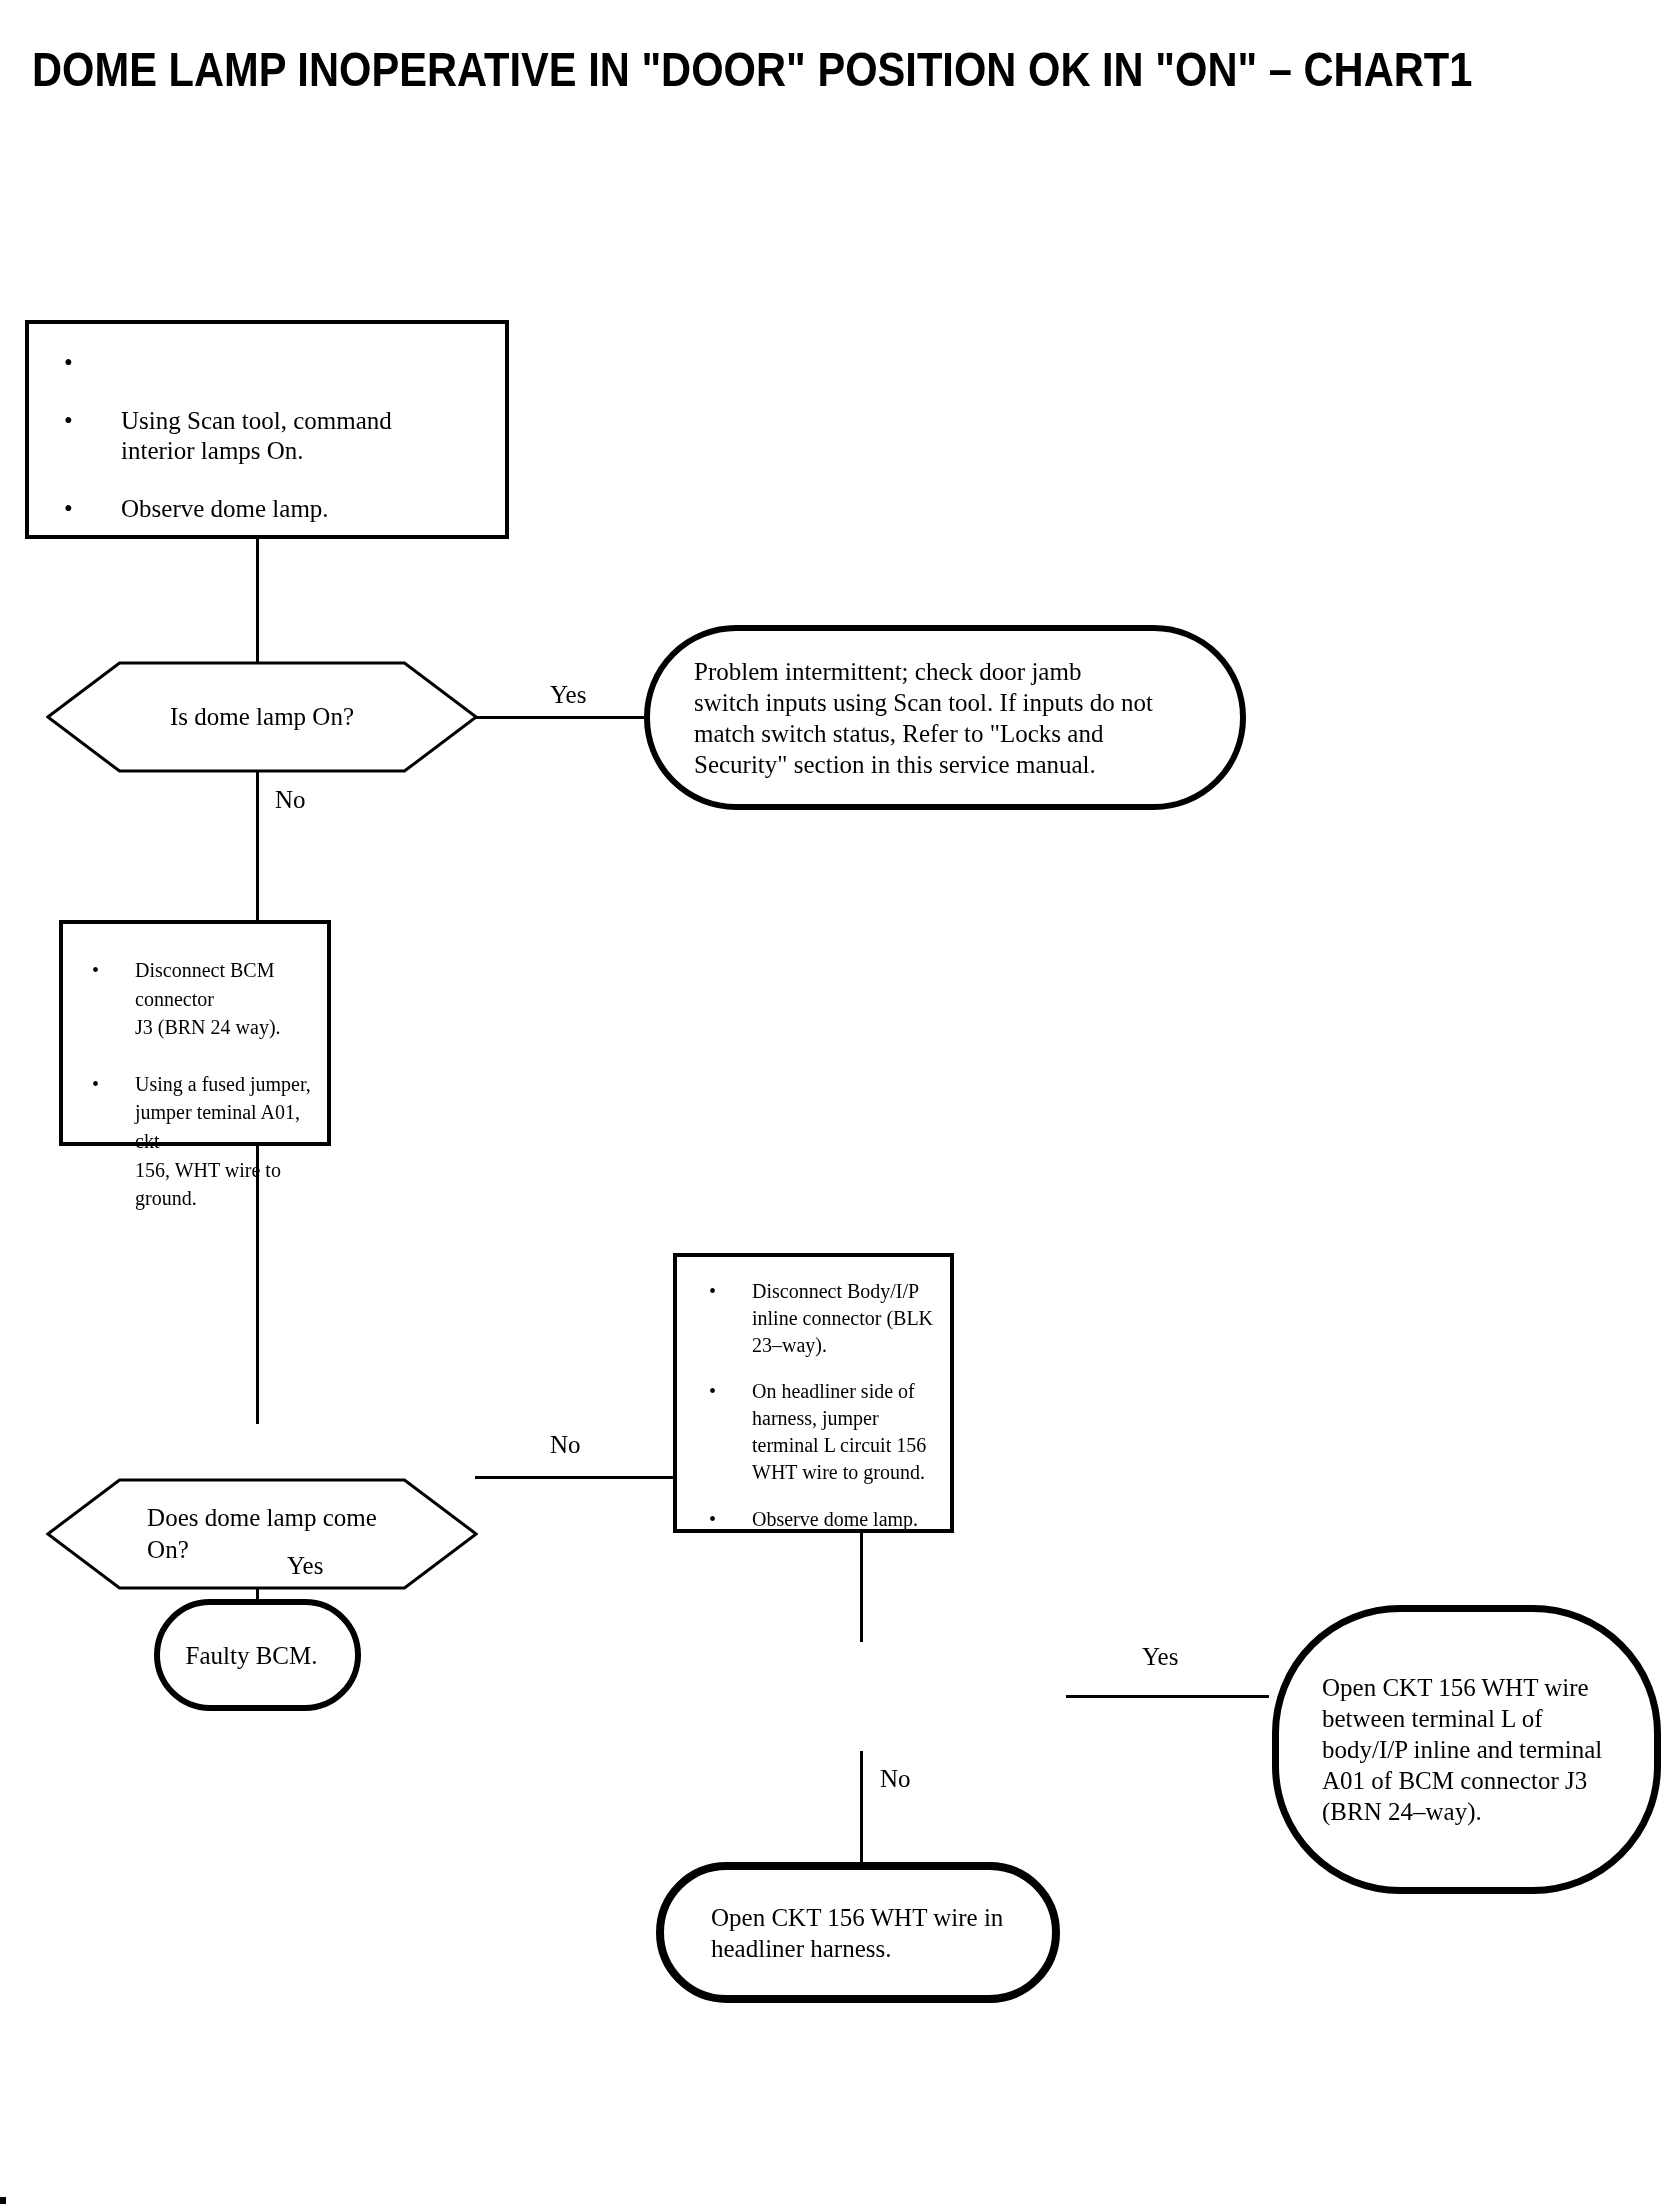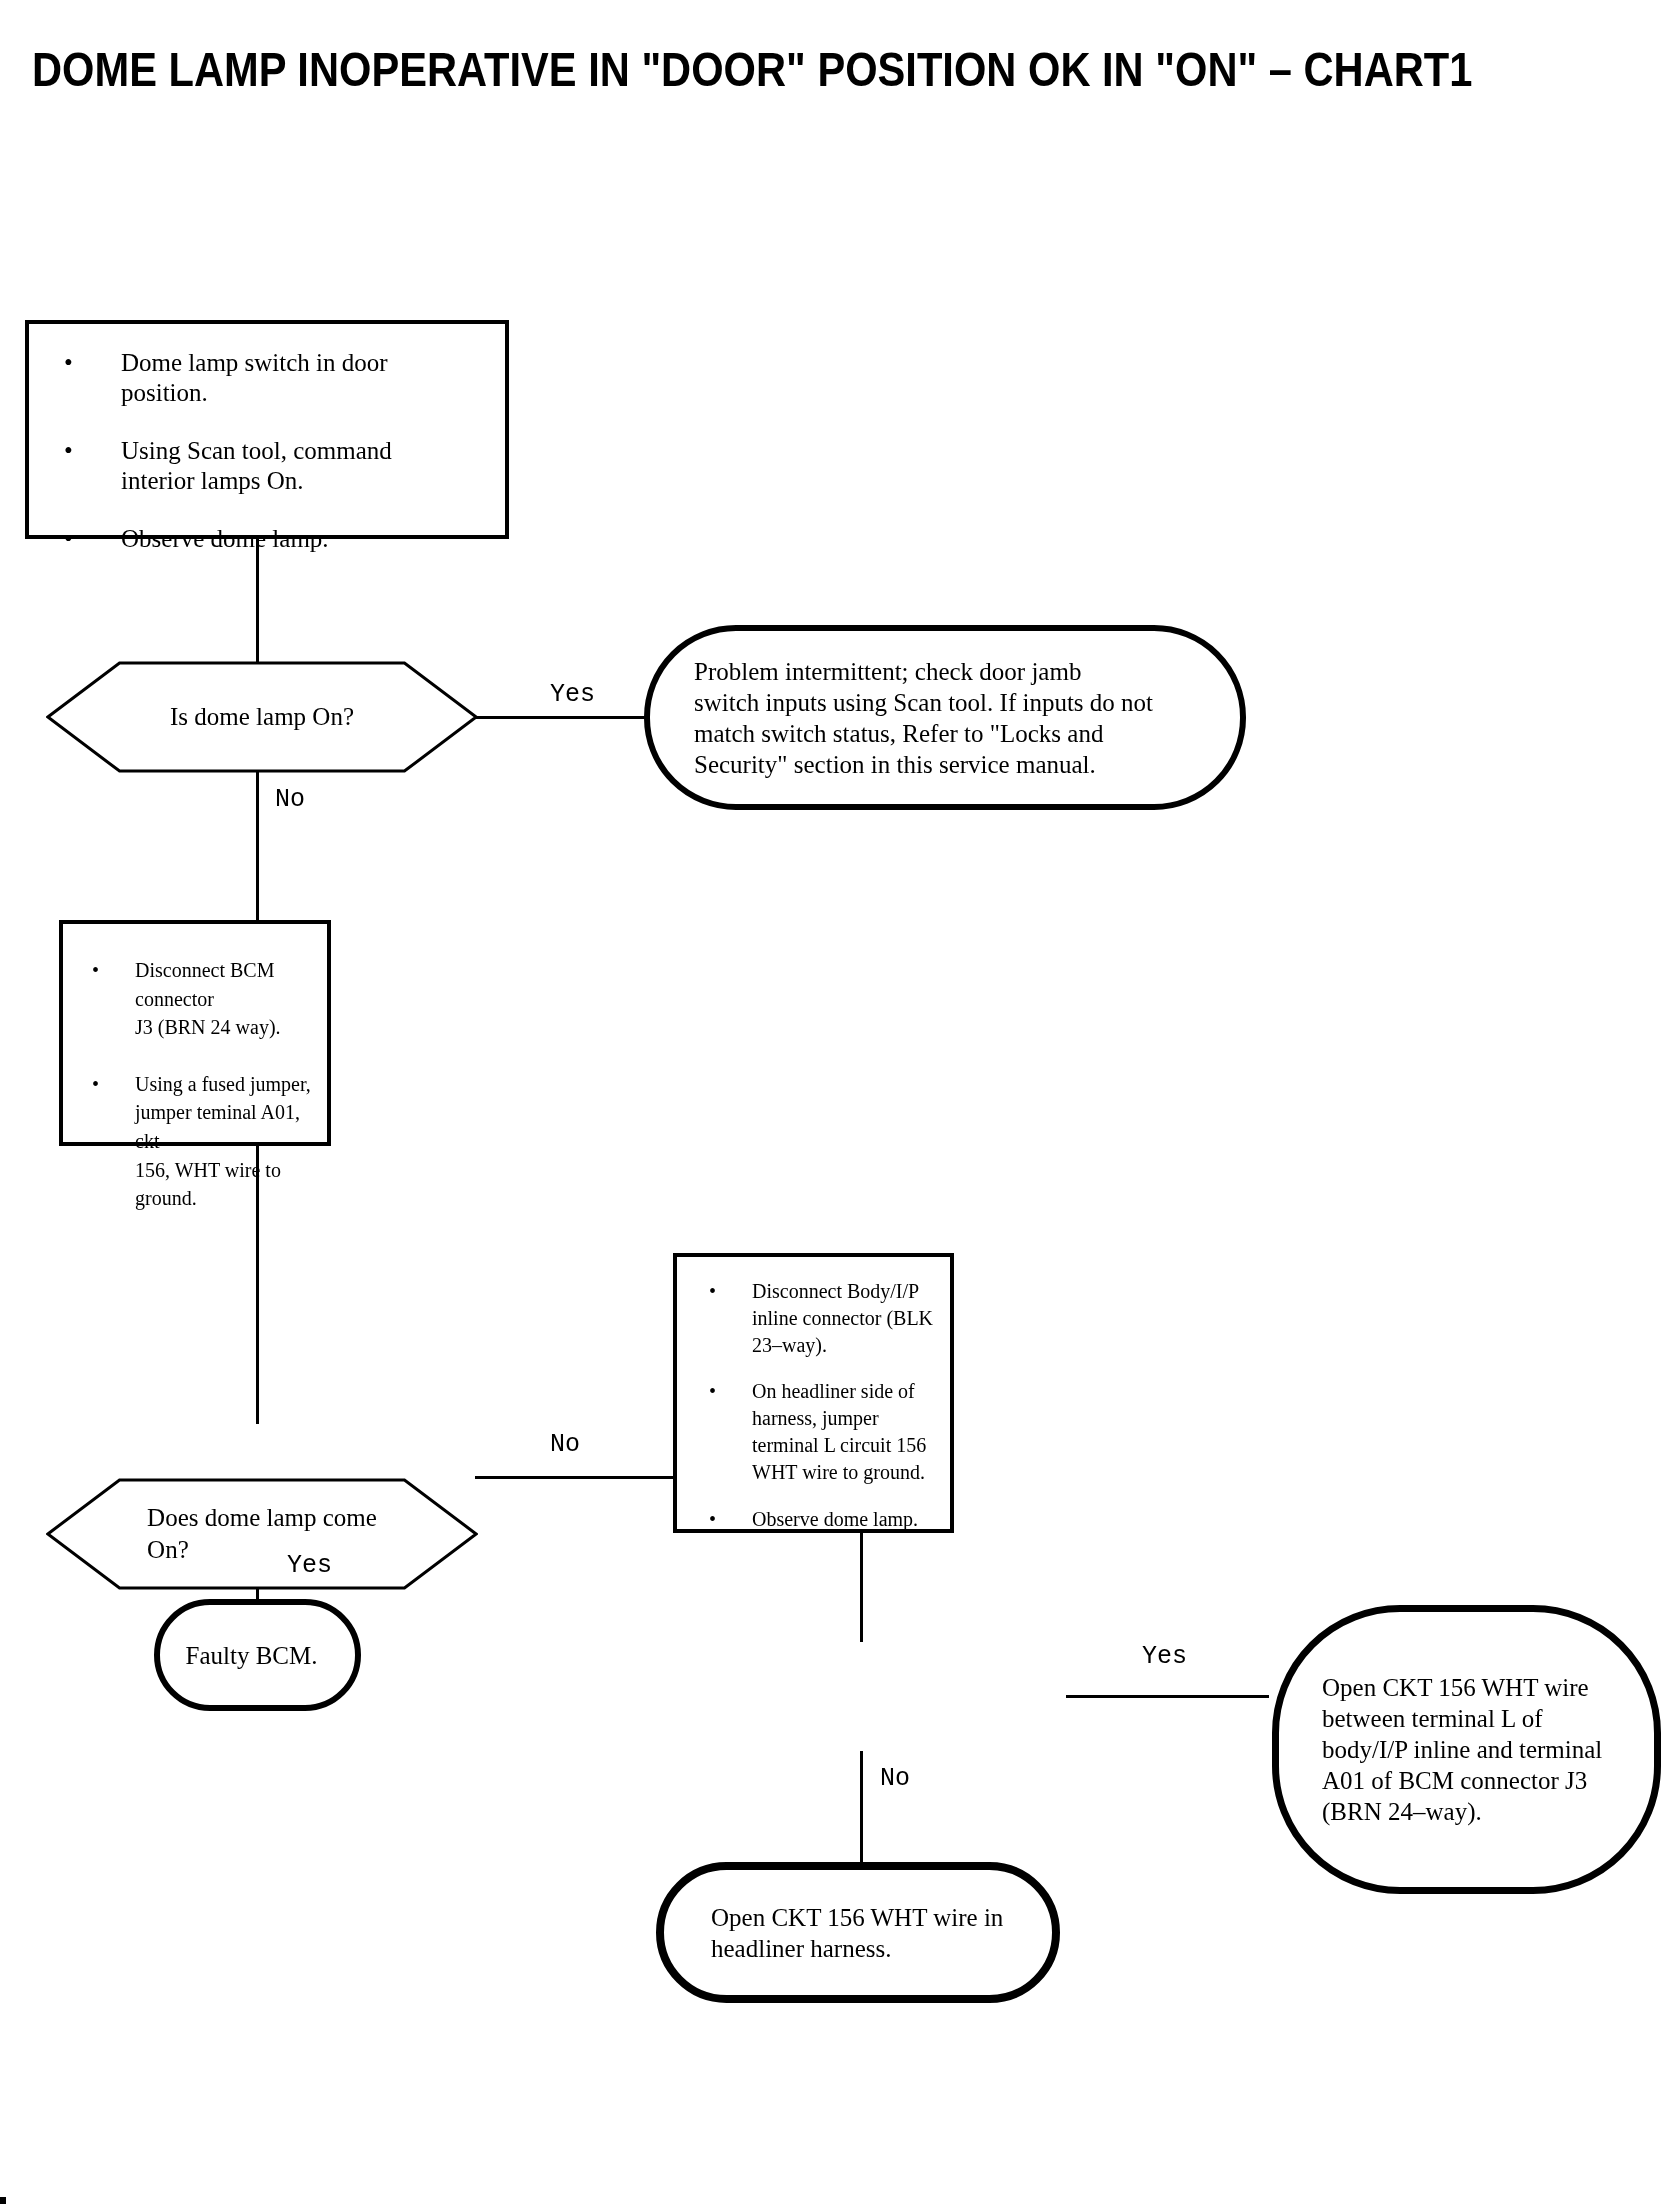--- a/index.html
+++ b/index.html
@@ -45,35 +45,33 @@
     display:flex;align-items:center;justify-content:center;
     font-size:25px;line-height:32px;text-align:left;
   }
   
   .stadtxt{
     position:absolute;left:0;top:0;width:100%;height:100%;
     display:flex;align-items:center;
     font-size:25px;line-height:31px;text-align:left;
   }
   .conn{position:absolute;background:#000;}
-  .edge-label{position:absolute;font-size:25px;line-height:29px;font-family:Liberation Mono, monospace;}
+  .edge-label{position:absolute;font-size:25px;line-height:29px;}
   .artifact{position:absolute;background:#000;}
 </style>
 </head>
 <body>
 
 <div class="canvas">
 
   <div class="title">DOME LAMP INOPERATIVE IN "DOOR" POSITION OK IN "ON" – CHART1</div>
 
   <div class="node rect box1" style="left:25px;top:320px;width:484px;height:219px;">
     <div class="brow">
       <span class="bul">•</span>
-      <span class="pre">Dome lamp switch in door
-position.</span>
     </div>
     <div class="brow">
       <span class="bul">•</span>
       <span class="pre">Using Scan tool, command
 interior lamps On.</span>
     </div>
     <div class="brow">
       <span class="bul">•</span>
       <span class="pre">Observe dome lamp.</span>
     </div>

